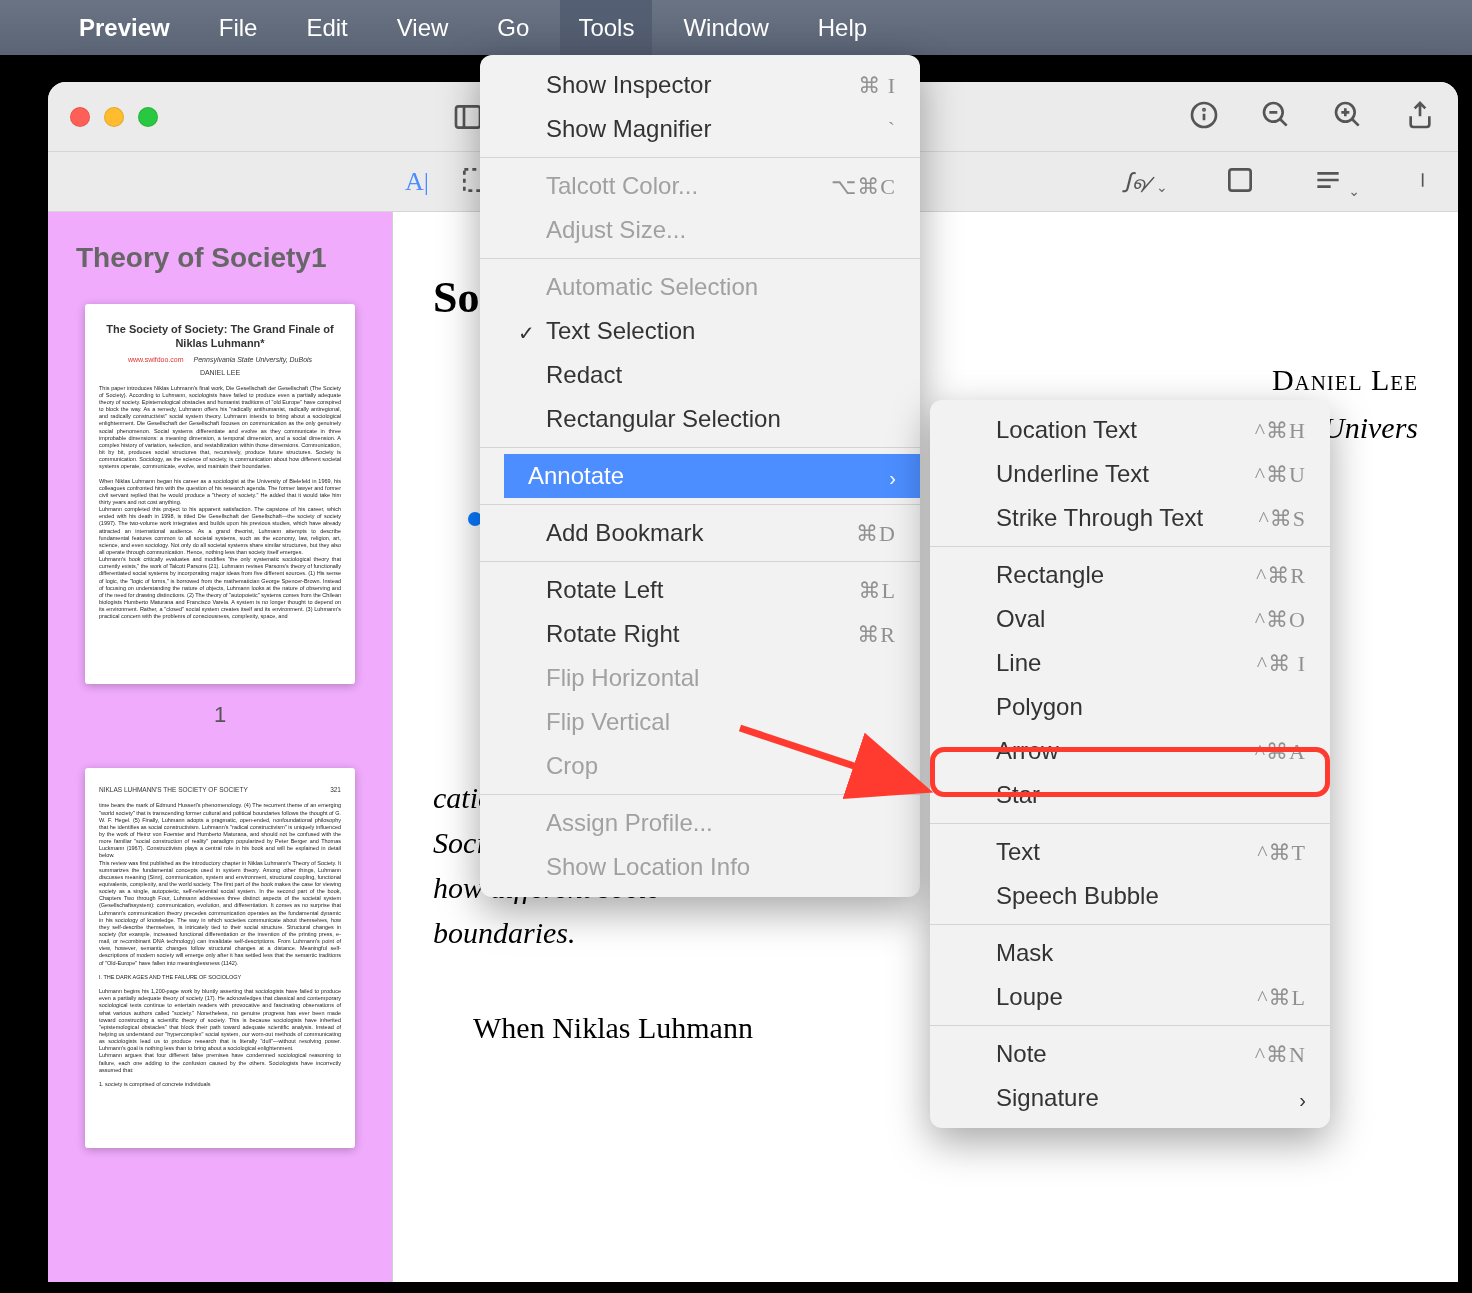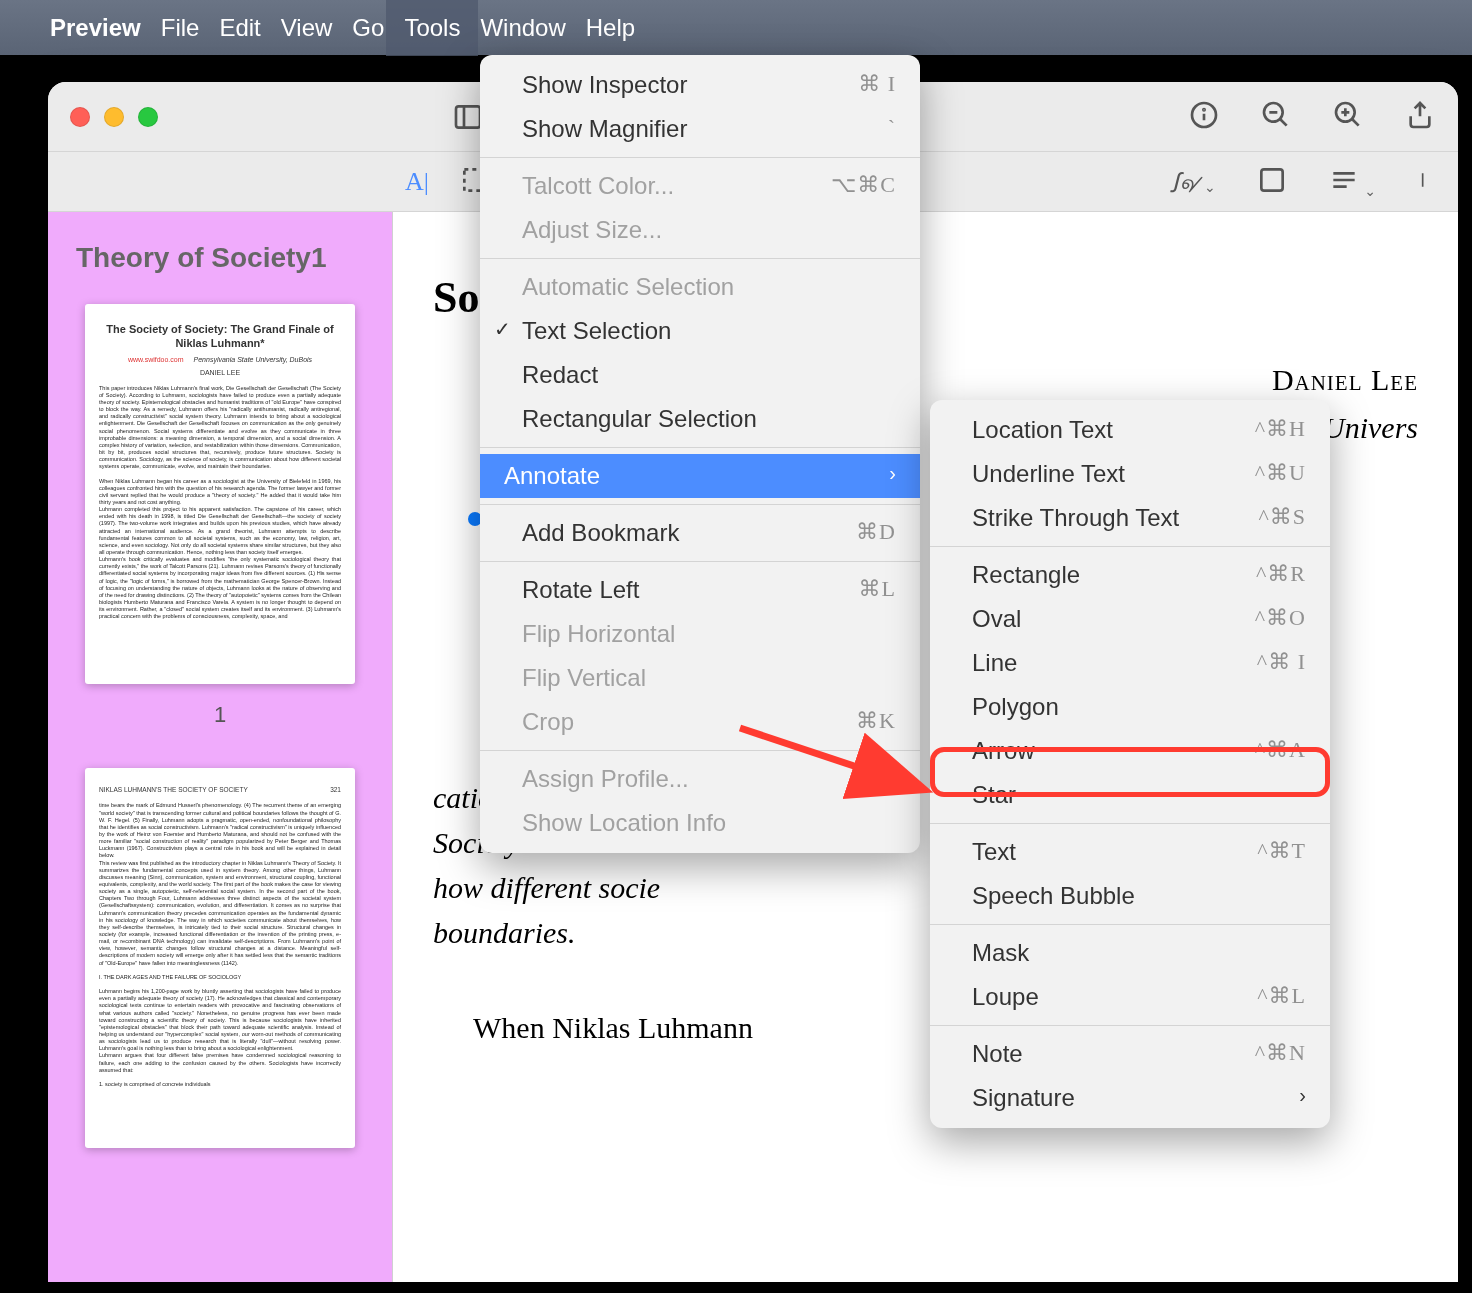--- a/index.html
+++ b/index.html
@@ -12,21 +12,21 @@
       position: relative;
     }
     .menubar {
       height: 55px;
       background: linear-gradient(180deg, #6a7485 0%, #5a6475 100%);
       display: flex;
       align-items: center;
       padding: 0 30px;
       color: #fff;
       font-size: 24px;
-      gap: 20px;
+      gap: 49px;
     }
     .apple-logo { font-size: 28px; }
     .menubar-item { cursor: default; }
     .menubar-item.bold { font-weight: 600; }
     .menubar-item.active { 
       background: rgba(80,90,110,0.8); 
       padding: 14px 18px; 
       margin: 0 -18px;
     }
 
@@ -65,21 +65,21 @@
       height: 60px;
       background: #ebebeb;
       display: flex;
       align-items: center;
       padding: 0 22px;
       gap: 30px;
       border-bottom:1px solid #d5d5d5;
       position:relative;
     }
     .secondary-toolbar .group-left{ margin-left:335px; display:flex; gap:30px; align-items:center;}
-    .secondary-toolbar .group-right{ position:absolute; right:22px; display:flex; gap:40px; align-items:center;}
+    .secondary-toolbar .group-right{ position:absolute; right:22px; display:flex; gap:56px; align-items:center;}
 
     .content { display:flex; height:calc(100% - 130px);}
     .sidebar {
       width: 345px;
       background:#f0abfc;
       border-right:1px solid #d0d0d0;
       padding: 30px 28px;
       overflow:hidden;
     }
     .sidebar-title { font-size:28px; font-weight:600; color:#666; margin-bottom:30px;}
@@ -112,22 +112,22 @@
       left:75px; top:300px;
     }
 
     
     .menu {
       position:absolute; background:#f2f2f2;
       border-radius:12px; box-shadow:0 14px 40px rgba(0,0,0,0.35);
       padding:8px 0; font-size:24px; color:#333;
     }
     .menu-item {
-      display:flex; align-items:flex-start; justify-content:space-between;
-      padding:8px 24px 8px 42px; cursor:default; position:relative;
+      display:flex; align-items:flex-end; justify-content:space-between;
+      padding:8px 24px 8px 42px; cursor:default; position:relative;margin-left:24px;
     }
     .menu-item.disabled{ color:#a1a1a1;}
     .menu-item.highlighted{ background:#4c8dff; color:#fff;padding-left:24px;}
     .menu-item .check{ position:absolute; left:14px; font-size:20px;}
     .menu-item .shortcut{ color:#919191; font-size:22px; letter-spacing:1px; font-family:-apple-system;}
     .menu-item .chevron{ font-size:20px; color:inherit;}
     .menu-sep{ height:1px; background:#d4d4d4; margin:6px 0;}
     .tools-menu{ top:55px; left:480px; width:440px;}
     .annotate-menu{ top:400px; left:930px; width:400px;}
 
@@ -293,20 +293,24 @@
   <div class="menu-sep"></div>
   <div class="menu-item">
       <span>Add Bookmark</span>
       <span class="shortcut">⌘D</span>
     </div>
   <div class="menu-sep"></div>
   <div class="menu-item">
       <span>Rotate Left</span>
       <span class="shortcut">⌘L</span>
     </div>
+  <div class="menu-item">
+      <span>Rotate Right</span>
+      <span class="shortcut">⌘R</span>
+    </div>
   <div class="menu-item disabled">
       <span>Flip Horizontal</span>
     </div>
   <div class="menu-item disabled">
       <span>Flip Vertical</span>
     </div>
   <div class="menu-item disabled">
       <span>Crop</span>
       <span class="shortcut">⌘K</span>
     </div>

